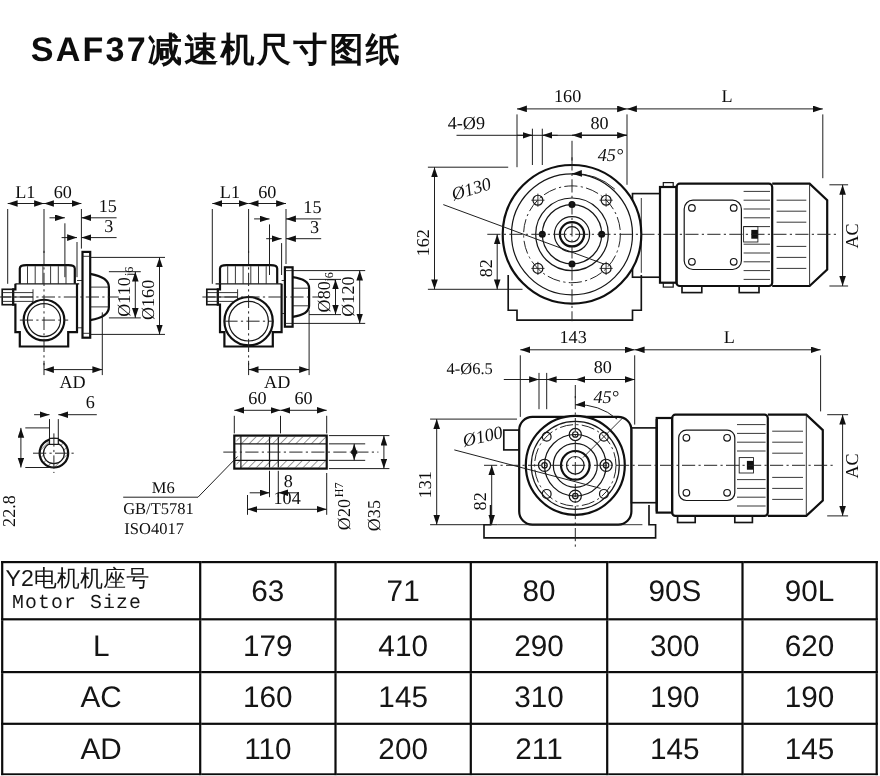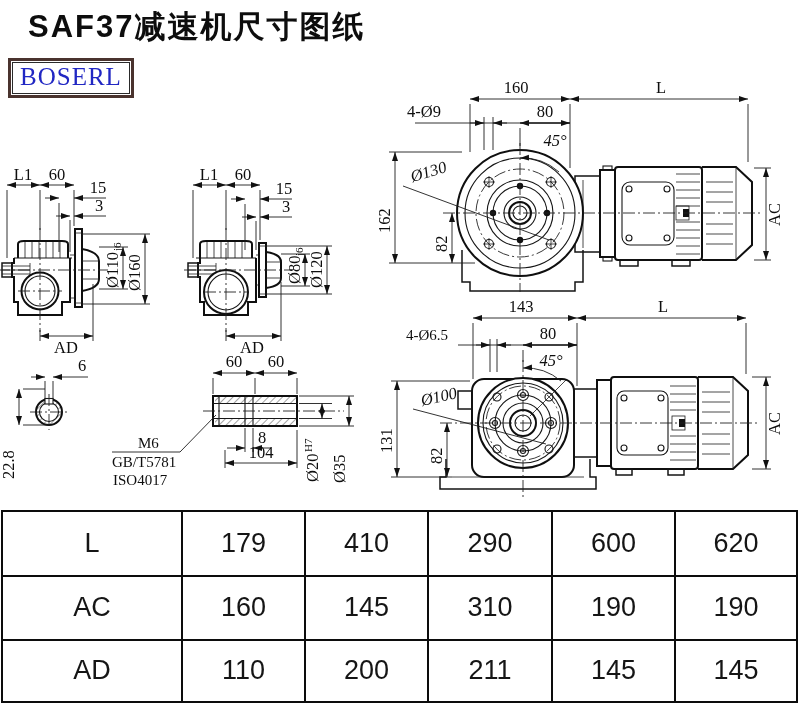--- a/index.html
+++ b/index.html
@@ -1,18 +1,18 @@
 <!DOCTYPE html>
 <html><head>
 <meta charset="utf-8">
 <style>
   html,body{margin:0;padding:0;background:#fff;}
   #page{position:relative;width:800px;height:705px;background:#fff;overflow:hidden;
         font-family:"Liberation Sans",sans-serif;color:#111;}
-  #title{position:absolute;left:28px;top:6px;font-size:31px;font-weight:bold;
+  #title{position:absolute;left:28px;top:24px;font-size:31px;font-weight:bold;
          letter-spacing:2px;color:#0d0d0d;}
   #logo{position:absolute;left:8px;top:58px;border:3px solid #4a332e;background:#fff;padding:1px;}
   #logo .inner{border:1px solid #2a2a2a;padding:0 7px 2px 7px;
         font-family:"Liberation Serif",serif;font-size:25px;color:#2127c3;letter-spacing:1px;}
   svg{position:absolute;left:0;top:0;}
   .s1{stroke:#161616;stroke-width:1.1;fill:none;}
   .s2{stroke:#0f0f0f;stroke-width:2;fill:none;}
   .s15{stroke:#141414;stroke-width:1.5;fill:none;}
   .thin{stroke:#1c1c1c;stroke-width:0.8;fill:none;}
   .dim{stroke:#1c1c1c;stroke-width:0.9;fill:none;}
@@ -33,23 +33,20 @@
   .t-head-cn{font-size:21px;line-height:24px;display:block;text-align:left;padding-left:2px;}
   .t-head-en{font-size:18px;font-family:"Liberation Mono",monospace;display:block;
              text-align:left;padding-left:8px;letter-spacing:1px;}
 </style>
 </head>
 <body>
 
 <div id="page">
 
   <div id="title">SAF37减速机尺寸图纸</div>
-  <div id="logo">
-    <div class="inner">BOSERL</div>
-  </div>
 
   <svg width="800" height="510" viewBox="0 0 800 510">
     <defs>
       <marker id="ar" markerUnits="userSpaceOnUse" markerWidth="11" markerHeight="8" refX="9" refY="3" orient="auto-start-reverse">
         <path d="M0,0 L9,3 L0,6 Z" fill="#111"></path>
       </marker>
       <pattern id="hatch" width="5" height="5" patternUnits="userSpaceOnUse" patternTransform="rotate(45)">
         <line x1="0" y1="0" x2="0" y2="5" stroke="#333" stroke-width="0.9"></line>
       </pattern>
     </defs>
@@ -501,26 +498,37 @@
   <table id="dimtable">
     <colgroup>
       <col style="width:180px">
         <col style="width:123px">
         <col style="width:123px">
       <col style="width:124px">
         <col style="width:123px">
         <col style="width:122px">
     </colgroup>
     <tbody>
+        <tr style="height:52px">
+      <td>
+        <span class="t-head-cn">Y2电机机座号</span>
+        <span class="t-head-en">Motor Size</span>
+      </td>
+      <td class="hdr">63</td>
+      <td class="hdr">71</td>
+      <td class="hdr">80</td>
+      <td class="hdr">90S</td>
+      <td class="hdr">90L</td>
+    </tr>
     <tr style="height:48px">
       <td>L</td>
       <td>179</td>
       <td>410</td>
       <td>290</td>
-      <td>600</td>
+      <td>300</td>
       <td>620</td>
     </tr>
     <tr style="height:47px">
       <td>AC</td>
       <td>160</td>
       <td>145</td>
       <td>310</td>
       <td>190</td>
       <td>190</td>
     </tr>

